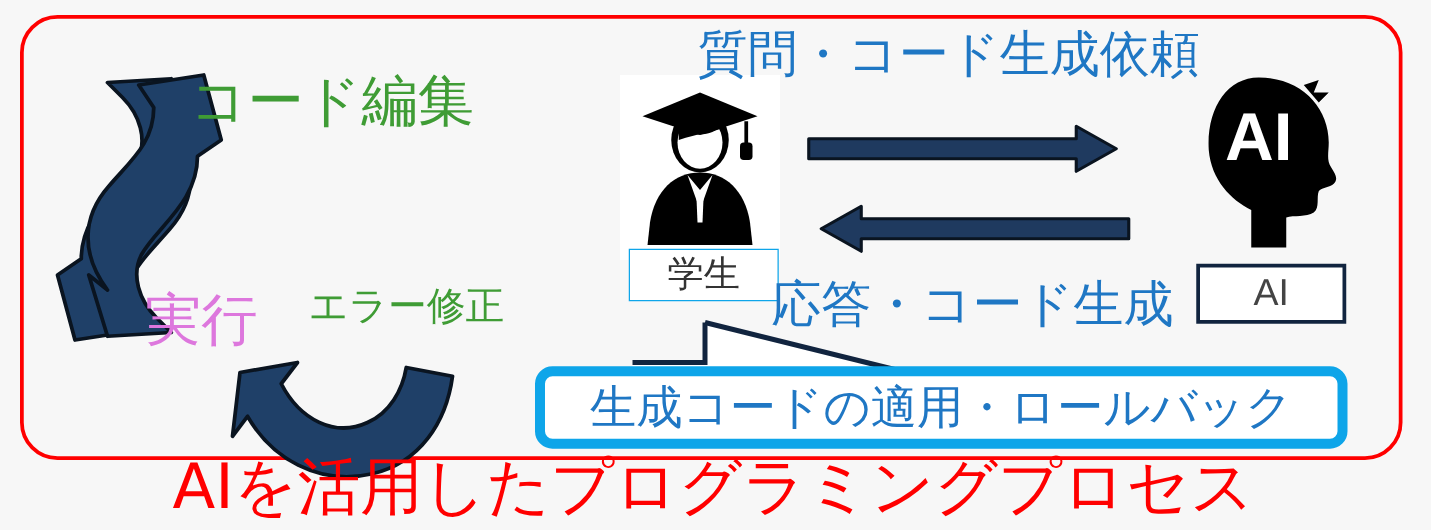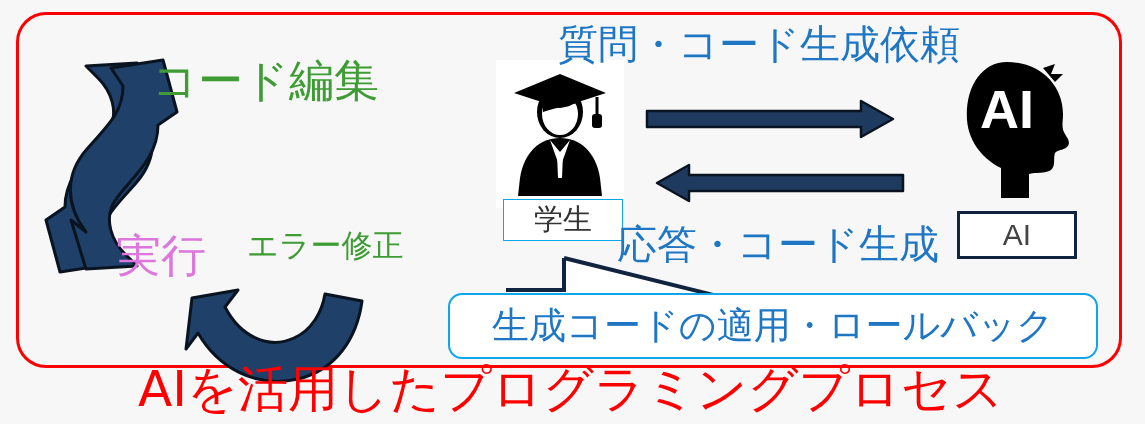--- a/index.html
+++ b/index.html
@@ -148,25 +148,25 @@
   
   #callout-leader {
     position: absolute;
     left: 490px;
     top: 232px;
     width: 320px;
     height: 90px;
   }
   #callout-box {
     position: absolute;
-    left: 448px;
+    left: 428px;
     top: 293px;
     width: 650px;
     height: 66px;
-    border: 2px solid #0ea5e9;
+    border: 8px solid #0ea5e9;
     border-radius: 14px;
     background: #ffffff;
     box-sizing: border-box;
     display: flex;
     align-items: center;
     justify-content: center;
   }
   #callout-box .boxtext {
     font-size: 37px;
     color: #1f77c4;

